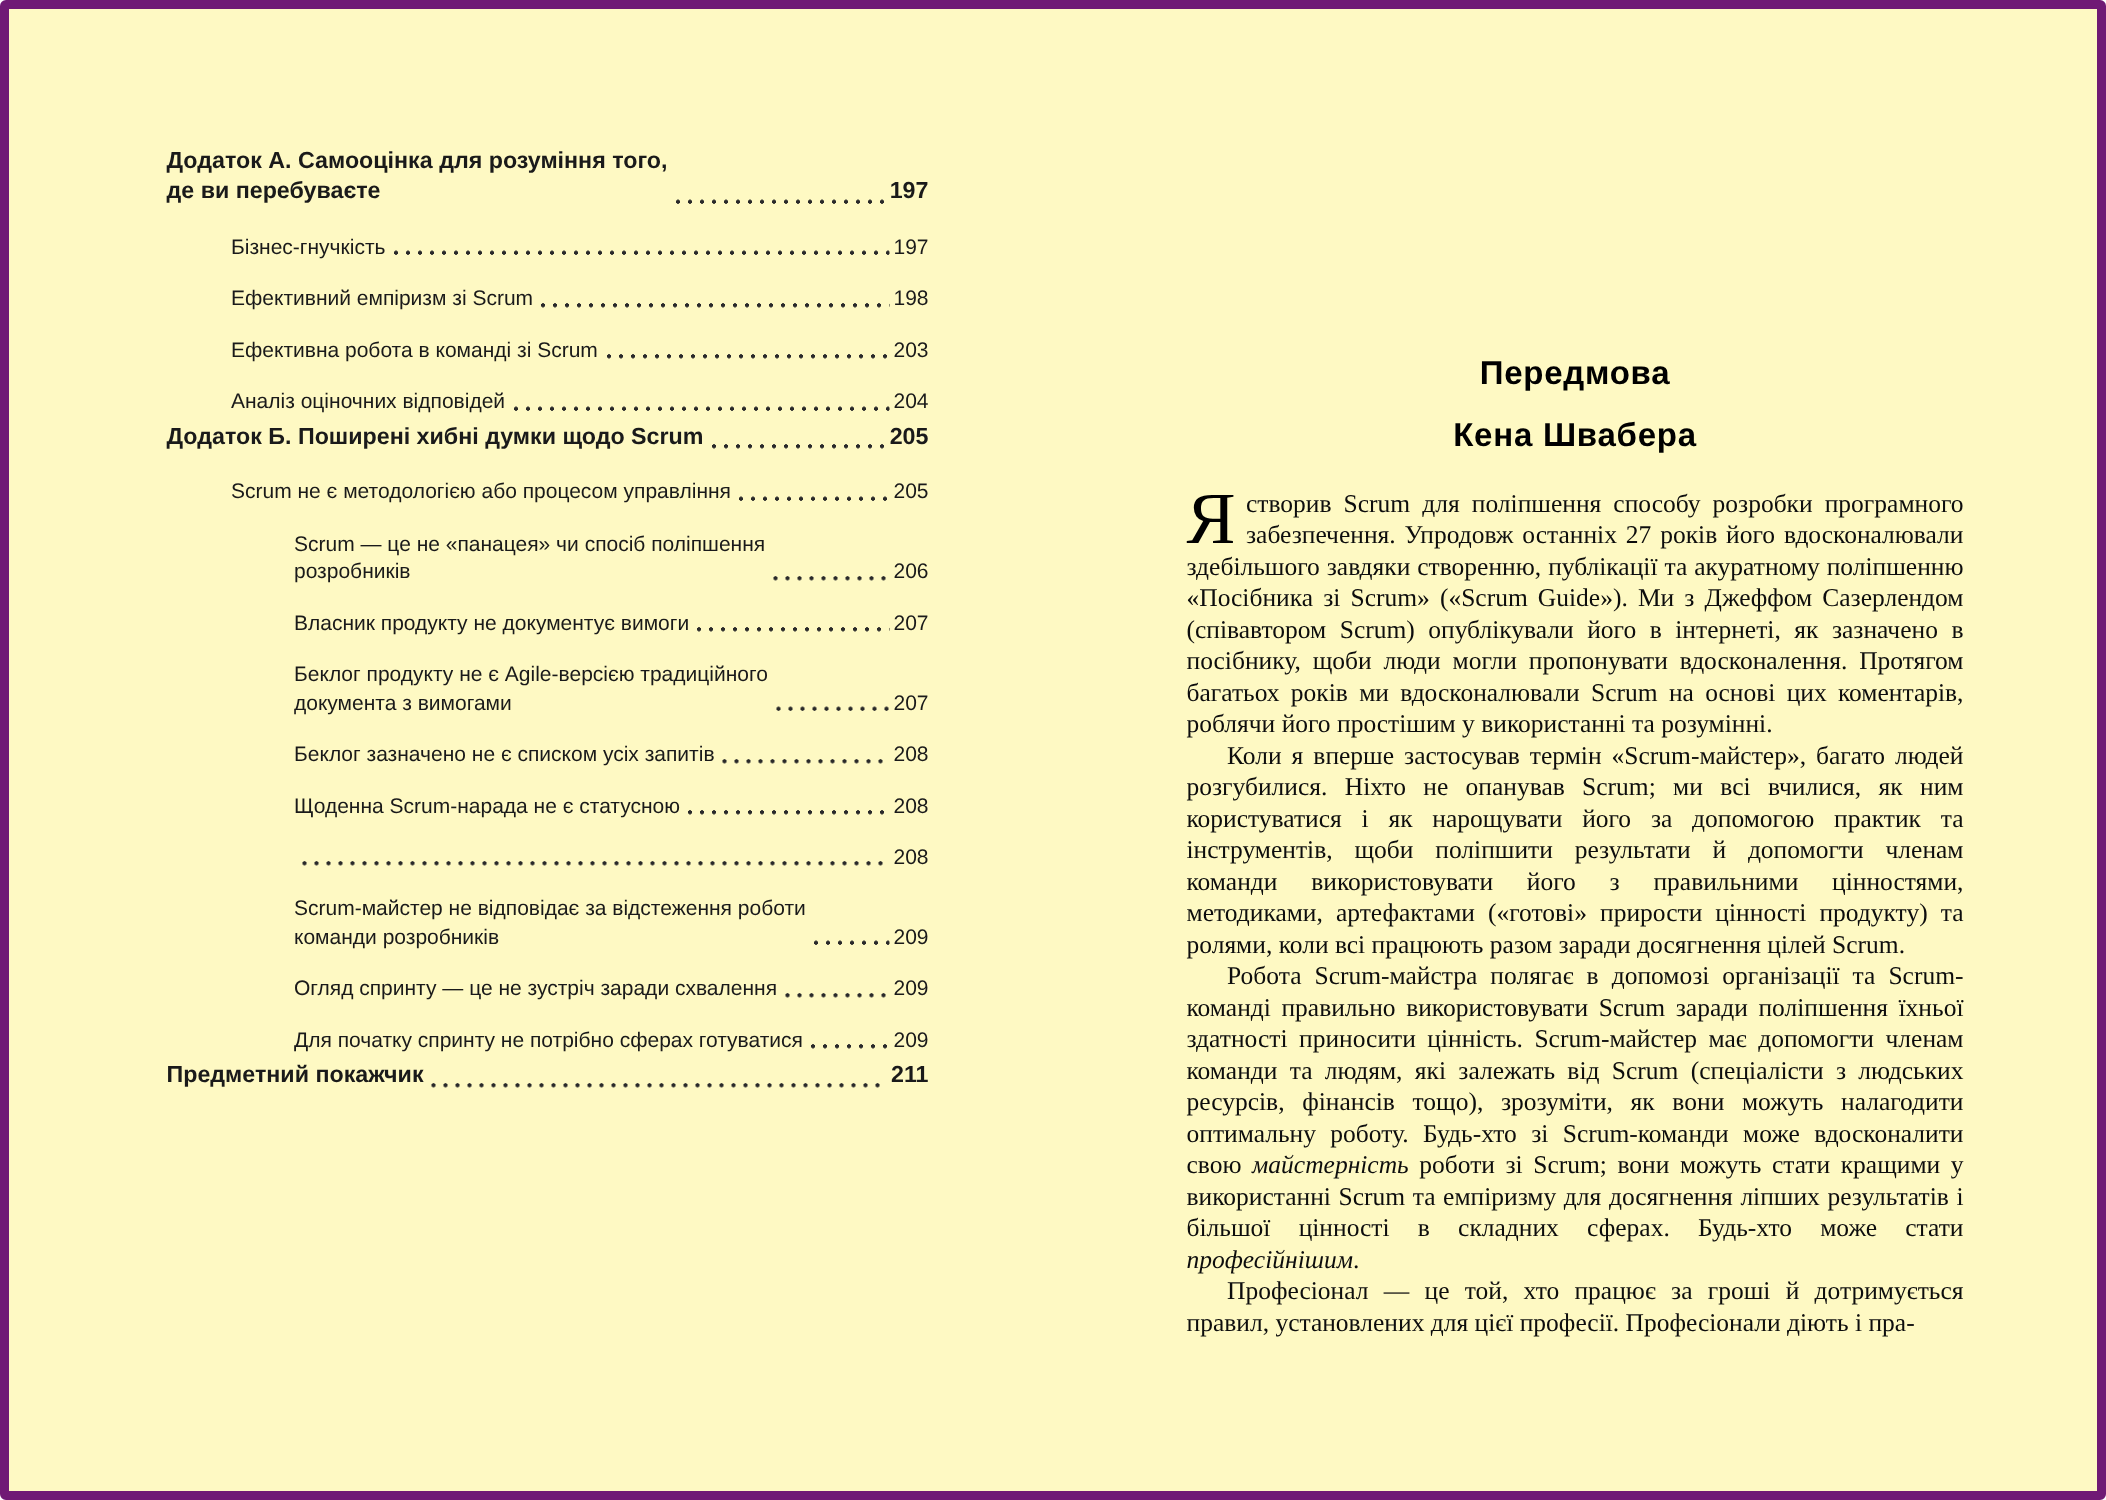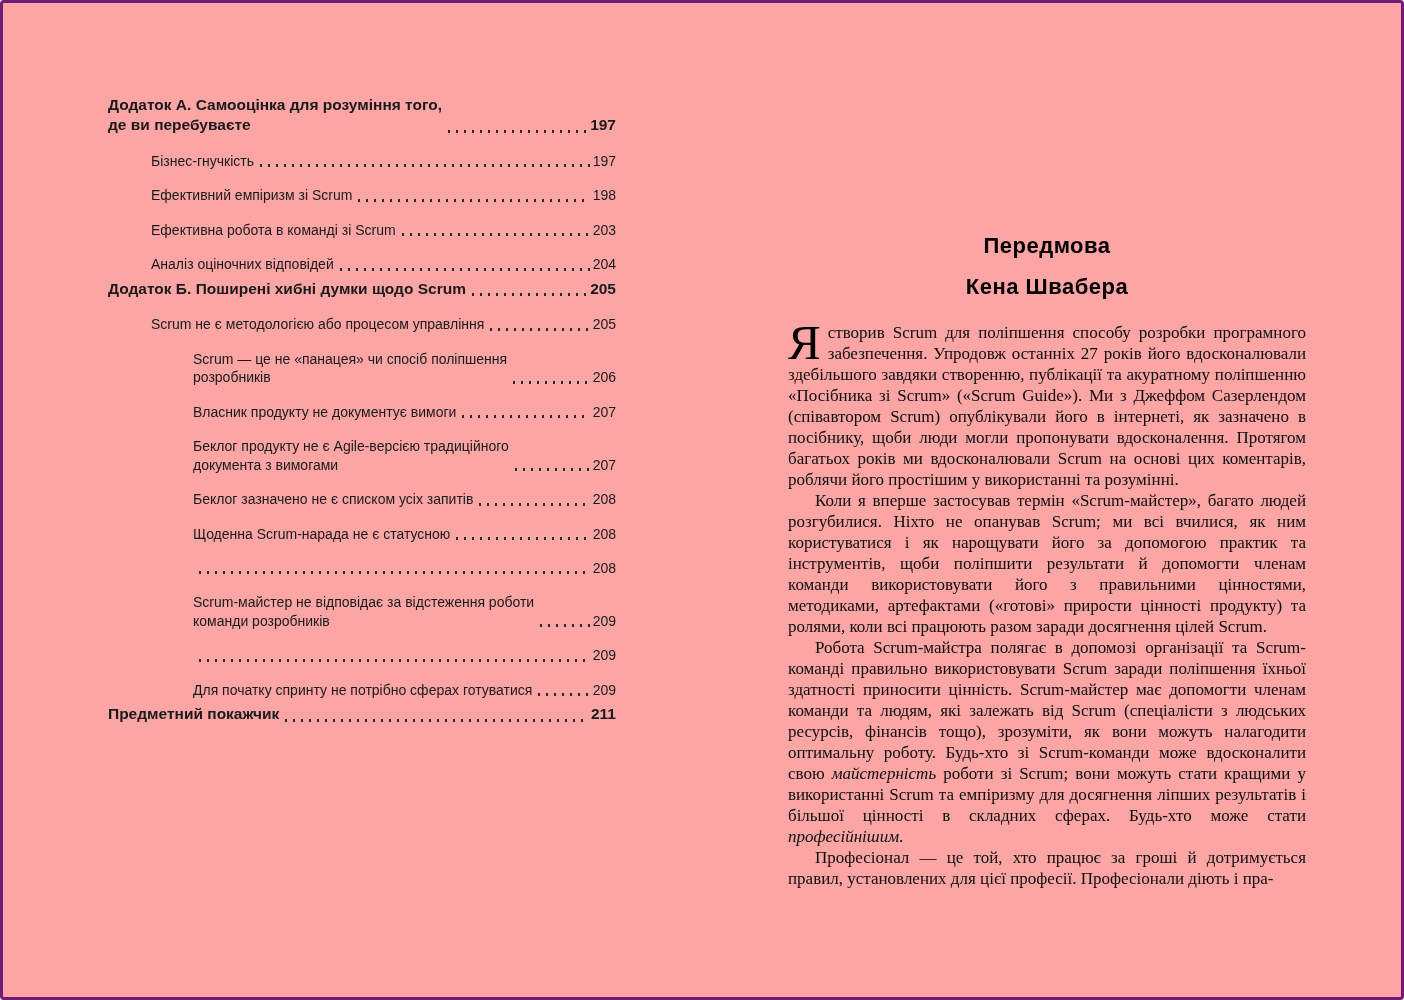--- a/index.html
+++ b/index.html
@@ -4,22 +4,22 @@
 <style>
   html, body {
     margin: 0;
     padding: 0;
     background: #ffffff;
   }
   .page {
     position: relative;
     width: 1404px;
     height: 1000px;
-    background: #fca5a5;
-    border: 3px solid #701a75;
+    background: #fef9c3;
+    border: 6px solid #701a75;
     border-radius: 4px;
     box-sizing: border-box;
     overflow: hidden;
     color: #111111;
   }
 
   
   .toc {
     position: absolute;
     left: 105px;
@@ -177,20 +177,21 @@
         <span class="toc-dots"></span>
         <span class="toc-page">208</span>
       </div>
       <div class="toc-row lvl2">
         <span class="toc-label">Scrum-майстер не відповідає за відстеження роботи
 команди розробників</span>
         <span class="toc-dots"></span>
         <span class="toc-page">209</span>
       </div>
       <div class="toc-row lvl2">
+        <span class="toc-label">Огляд спринту — це не зустріч заради схвалення</span>
         <span class="toc-dots"></span>
         <span class="toc-page">209</span>
       </div>
       <div class="toc-row lvl2">
         <span class="toc-label">Для початку спринту не потрібно сферах готуватися</span>
         <span class="toc-dots"></span>
         <span class="toc-page">209</span>
       </div>
       <div class="toc-row lvl0 bold">
         <span class="toc-label">Предметний покажчик</span>

